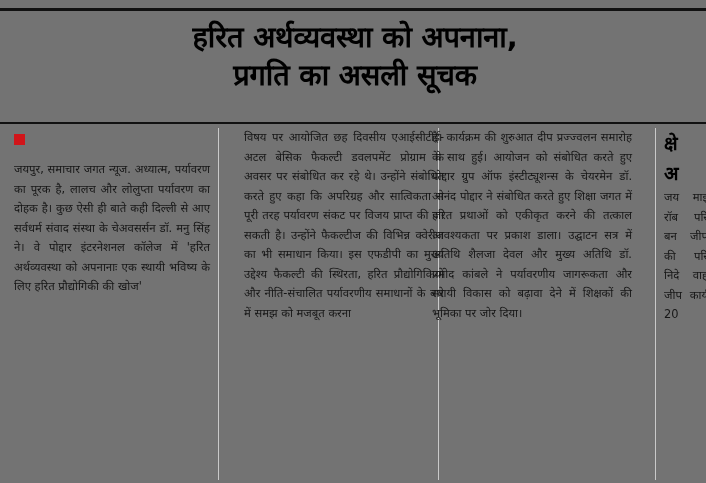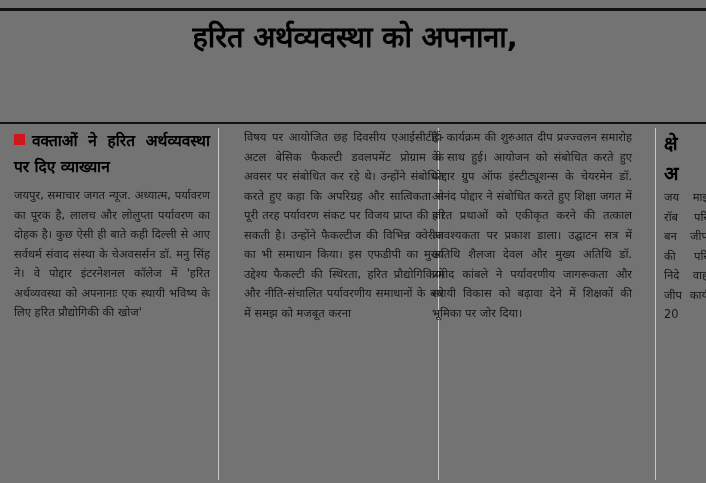--- a/index.html
+++ b/index.html
@@ -120,33 +120,34 @@
 </style>
 </head>
 <body>
 
 <div class="page">
 
   <div class="rule-top"></div>
 
   <div class="headline">
     <span>हरित अर्थव्यवस्था को अपनाना,</span>
+    <span class="l2">प्रगति का असली सूचक</span>
   </div>
 
   <div class="rule-mid"></div>
 
   <div class="vline v1"></div>
   <div class="vline v2"></div>
   <div class="vline v3"></div>
 
   <div class="columns">
 
     <div class="col col-1">
       <div class="subhead">
-        <span class="bullet"></span><span>वक्ताओं ने हरित अर्थव्यवस्था पर दिए व्याख्यान</span>
+        <span class="bullet"></span>
       </div>
       <p class="body-p">जयपुर, समाचार जगत न्यूज. अध्यात्म, पर्यावरण का पूरक है, लालच और लोलुप्ता पर्यावरण का दोहक है। कुछ ऐसी ही बाते कही दिल्ली से आए सर्वधर्म संवाद संस्था के चेअवसर्सन डॉ. मनु सिंह ने। वे पोद्दार इंटरनेशनल कॉलेज में 'हरित अर्थव्यवस्था को अपनानाः एक स्थायी भविष्य के लिए हरित प्रौद्योगिकी की खोज'</p>
     </div>
 
     <div class="col col-2">
       <p class="body-p">विषय पर आयोजित छह दिवसीय एआईसीटीई-अटल बेसिक फैकल्टी डवलपमेंट प्रोग्राम के अवसर पर संबोधित कर रहे थे। उन्होंने संबोधित करते हुए कहा कि अपरिग्रह और सात्विकता से पूरी तरह पर्यावरण संकट पर विजय प्राप्त की जा सकती है। उन्होंने फैकल्टीज की विभिन्न क्वेरीज का भी समाधान किया। इस एफडीपी का मुख्य उद्देश्य फैकल्टी की स्थिरता, हरित प्रौद्योगिकियों और नीति-संचालित पर्यावरणीय समाधानों के बारे में समझ को मजबूत करना</p>
     </div>
 
     <div class="col col-3">
       <p class="body-p">है। कार्यक्रम की शुरुआत दीप प्रज्ज्वलन समारोह के साथ हुई। आयोजन को संबोधित करते हुए पोद्दार ग्रुप ऑफ इंस्टीट्यूशन्स के चेयरमेन डॉ. आनंद पोद्दार ने संबोधित करते हुए शिक्षा जगत में हरित प्रथाओं को एकीकृत करने की तत्काल आवश्यकता पर प्रकाश डाला। उद्घाटन सत्र में अतिथि शैलजा देवल और मुख्य अतिथि डॉ. प्रमोद कांबले ने पर्यावरणीय जागरूकता और स्थायी विकास को बढ़ावा देने में शिक्षकों की भूमिका पर जोर दिया।</p>

